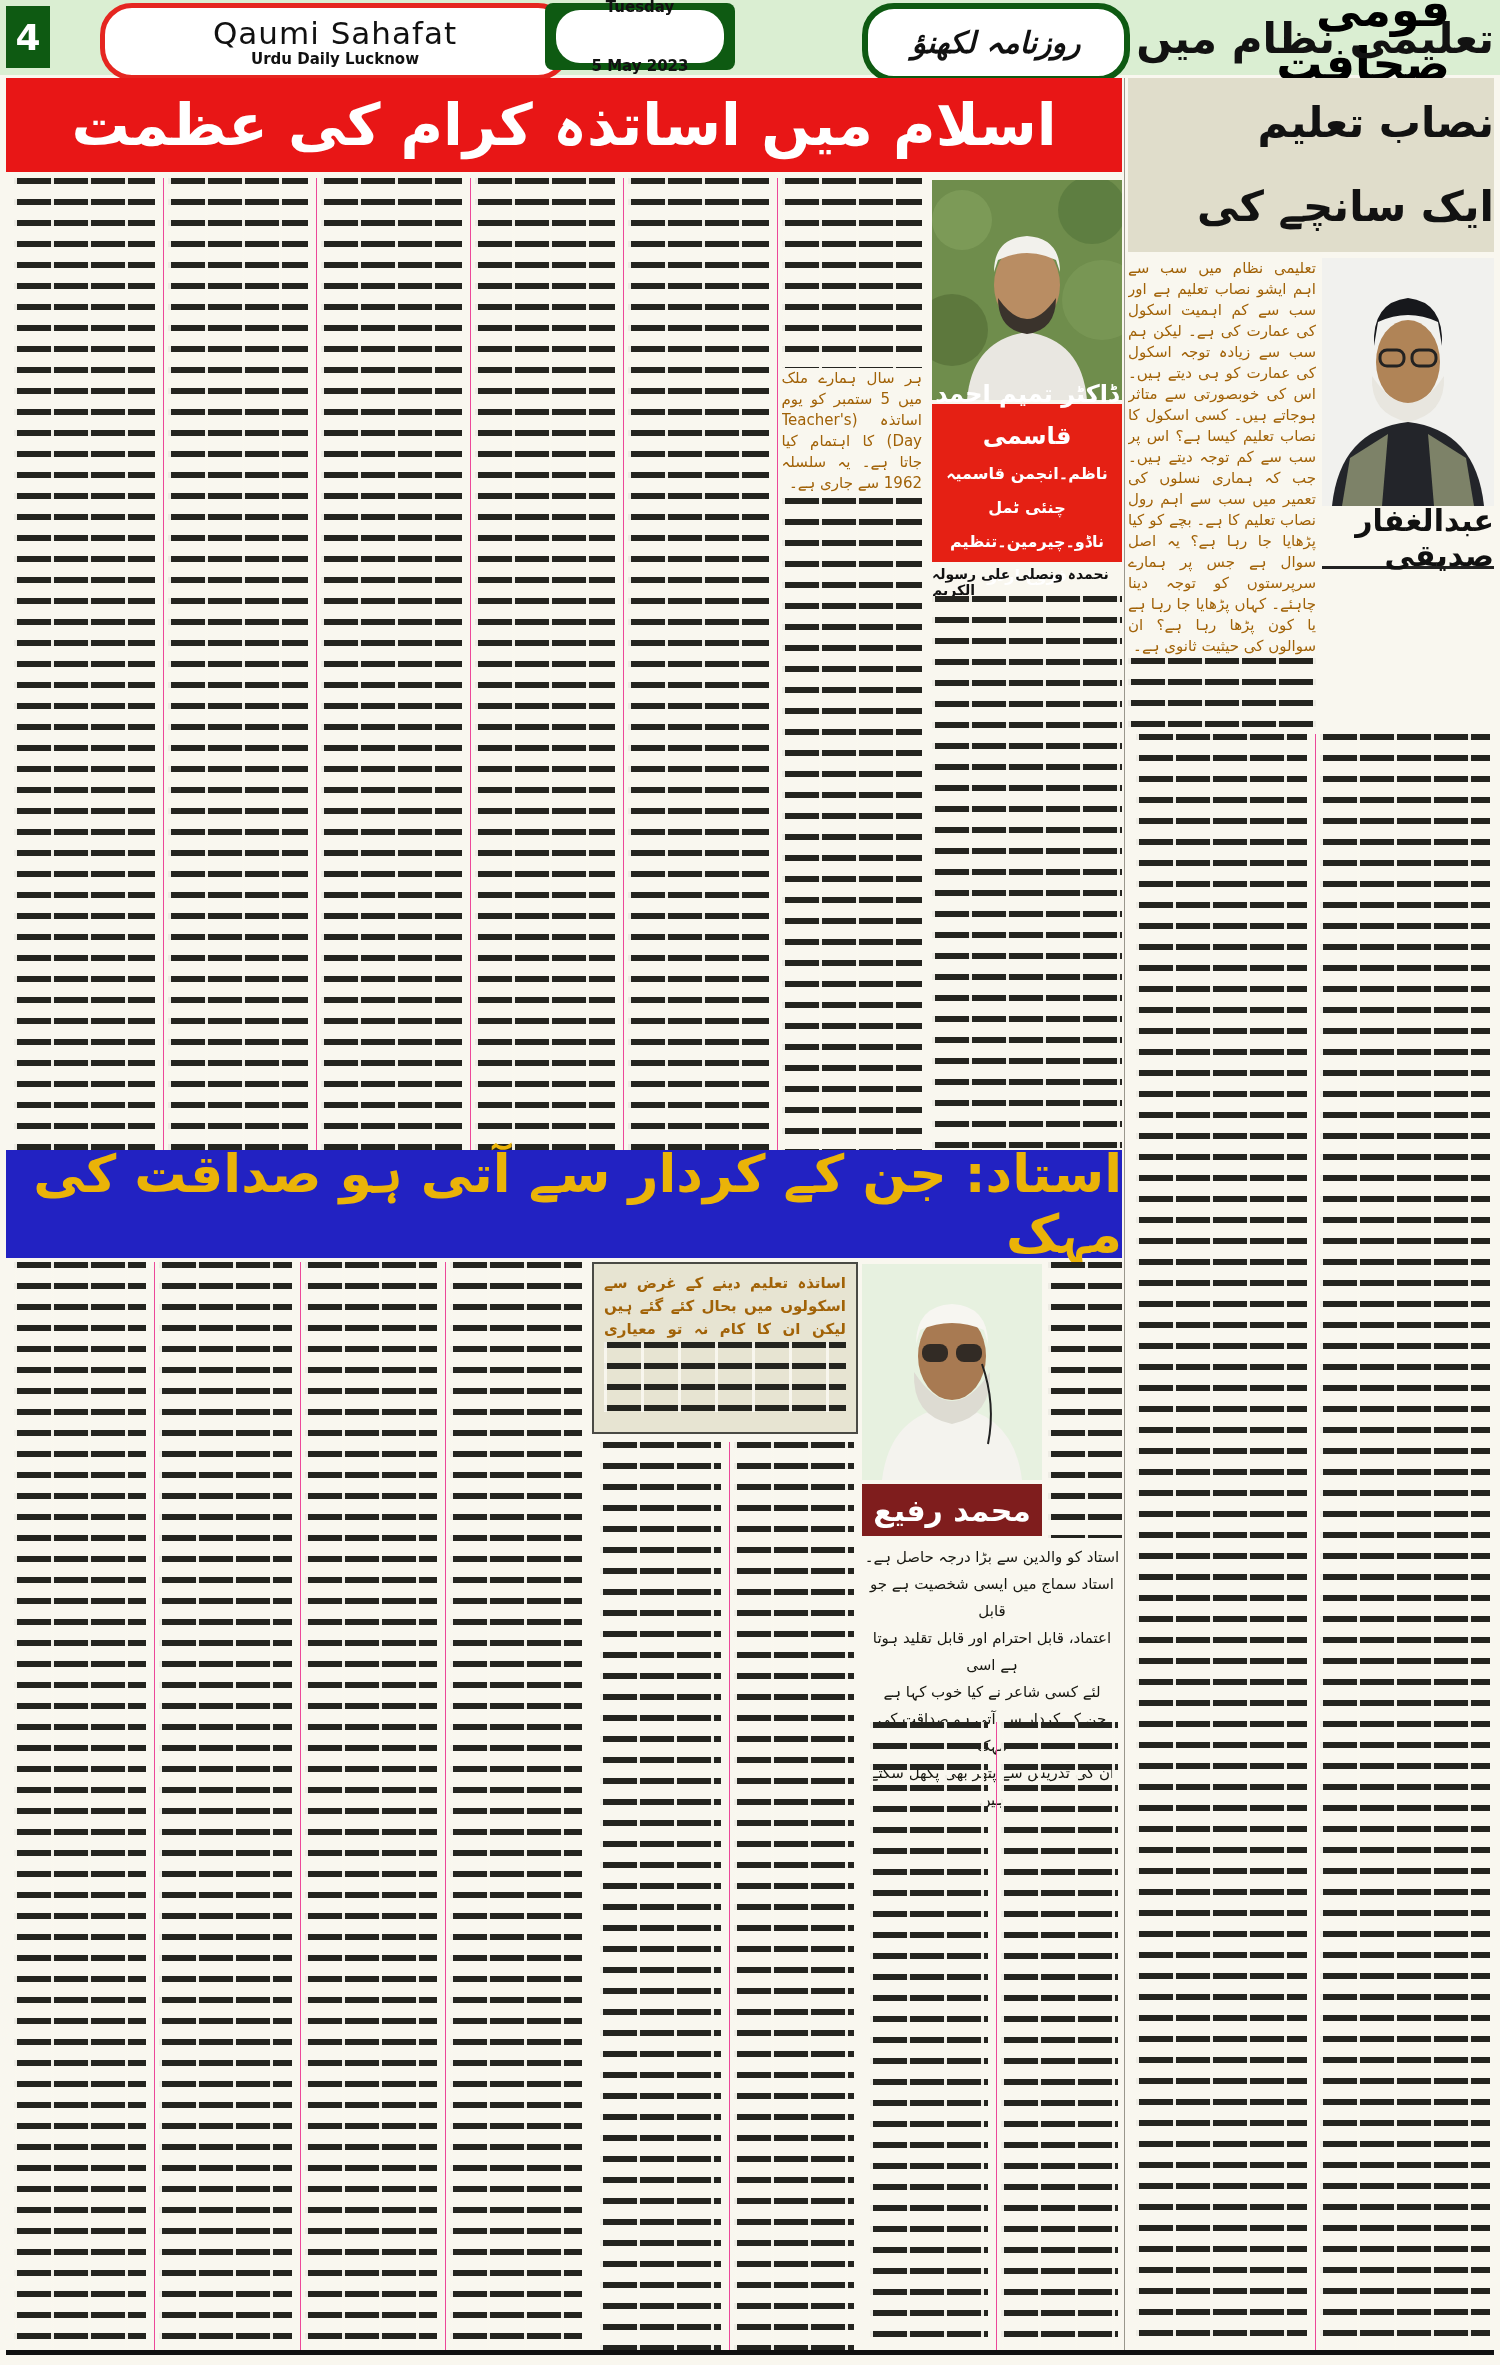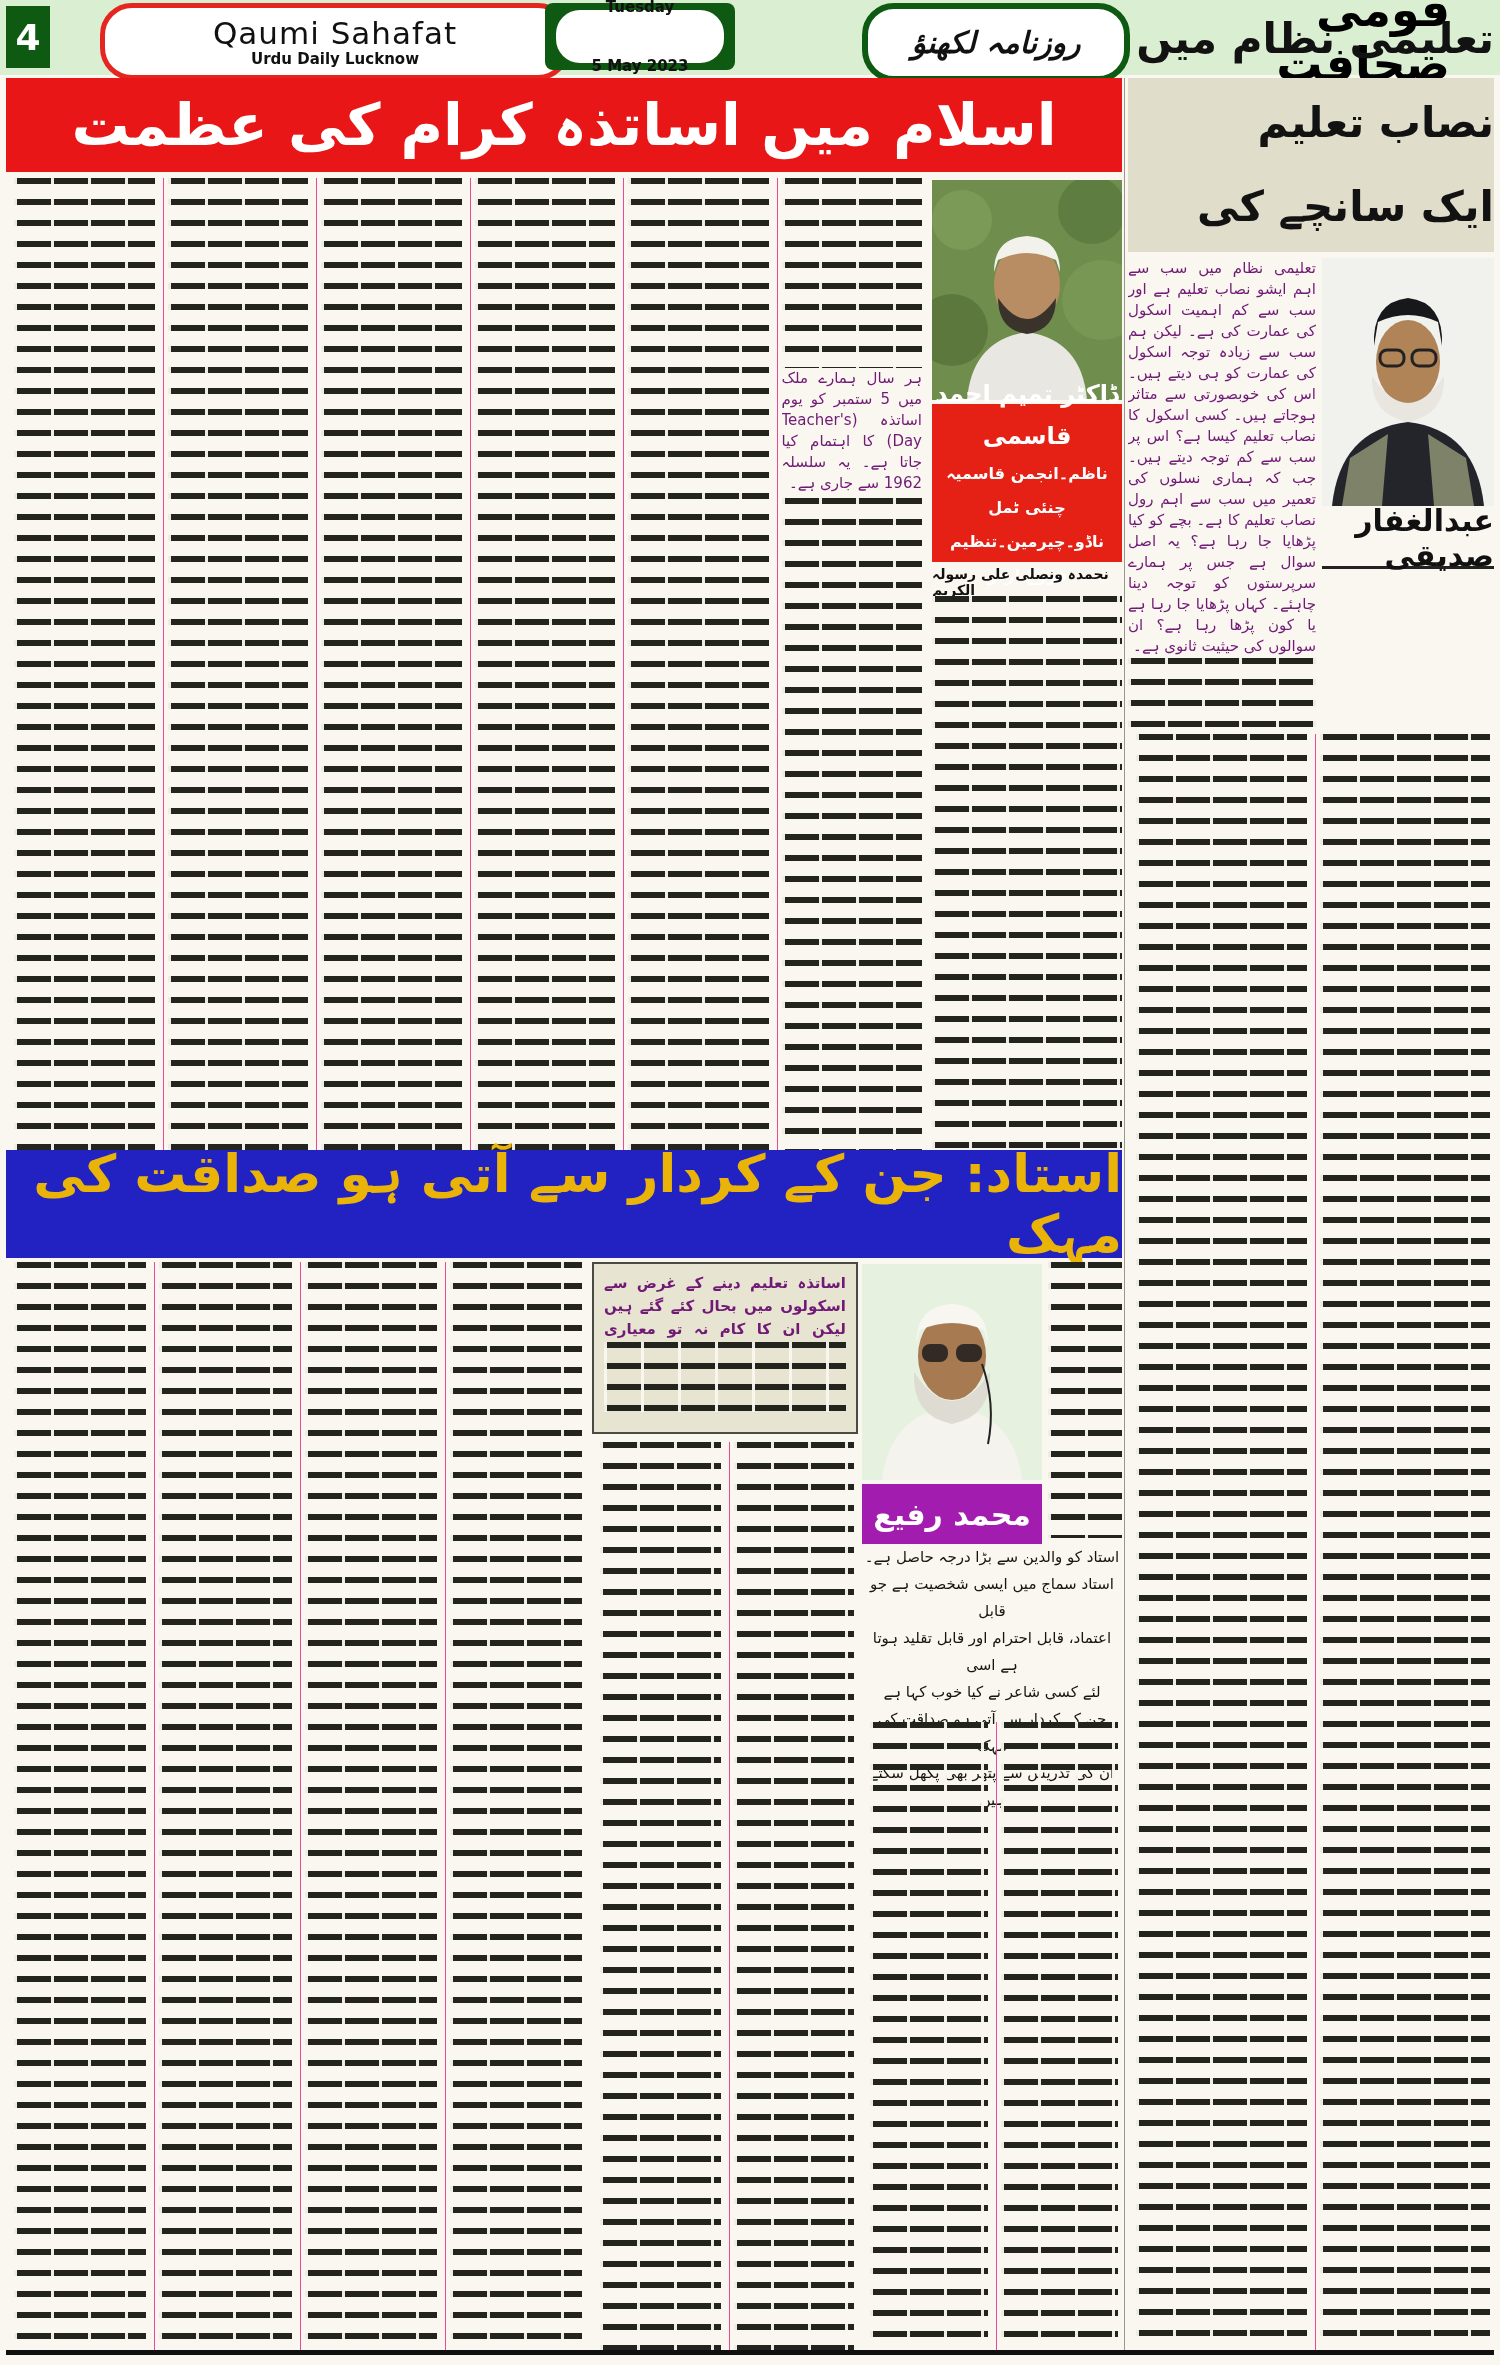--- a/index.html
+++ b/index.html
@@ -33,40 +33,40 @@
   .band2{left:6px;top:1150px;width:1116px;height:108px;background:#2222c2;color:#eab308;direction:rtl;
          display:flex;align-items:center;justify-content:center;font-size:52px;font-weight:bold;}
 
   
   .fill{background-image:
           repeating-linear-gradient(90deg, rgba(249,247,239,.95) 0 3px, rgba(249,247,239,0) 3px 37px),
           repeating-linear-gradient(180deg, #24241f 0 6px, rgba(0,0,0,0) 6px 21px);}
   .cols{display:flex;direction:rtl;}
   .col{flex:1;margin:0 4px;border-left:1px solid #ec4899;padding-left:4px;display:flex;flex-direction:column;}
   .col:last-child{border-left:none;}
-  .urdu{direction:rtl;font-size:15px;line-height:21px;color:#701a75;text-align:justify;overflow:hidden;margin:0;}
+  .urdu{direction:rtl;font-size:15px;line-height:21px;color:#a16207;text-align:justify;overflow:hidden;margin:0;}
   .grow{flex:1;}
 
   
   .a1-right{left:932px;top:178px;width:190px;height:972px;}
   .a1-photo{left:0;top:2px;width:190px;height:220px;}
   .a1-bybox{left:0;top:226px;width:190px;height:158px;background:#e52014;color:#fff;direction:rtl;
             display:flex;flex-direction:column;align-items:center;justify-content:center;text-align:center;}
   .a1-byname{font-size:24px;font-weight:bold;line-height:42px;}
   .a1-byorg{font-size:16px;font-weight:bold;line-height:34px;}
   .basmala{left:0;top:388px;width:190px;height:26px;direction:rtl;text-align:left;
            font-size:14px;font-weight:bold;color:#111;}
   .a1-rfill{left:0;top:418px;width:190px;height:554px;}
 
   
   .introbox{left:586px;top:0px;width:266px;height:172px;background:#e7e4d2;border:2px solid #4a4a45;
             box-sizing:border-box;padding:8px 10px;}
   .introbox p{font-size:15px;font-weight:bold;line-height:23px;}
   .a2-photo{left:0px;top:2px;width:180px;height:216px;}
-  .a2-bybox{left:0px;top:222px;width:180px;height:60px;background:#a21caf;color:#fff;direction:rtl;
+  .a2-bybox{left:0px;top:222px;width:180px;height:52px;background:#7f1d1d;color:#fff;direction:rtl;
             display:flex;align-items:center;justify-content:center;font-size:30px;font-weight:bold;}
   .verse{left:0;top:282px;width:260px;height:168px;direction:rtl;text-align:center;
          font-size:15px;line-height:27px;color:#16160f;}
 
   
   .rzone{left:1128px;top:78px;width:366px;height:2274px;}
   .rhead{left:0;top:0;width:366px;height:174px;background:#e0ddcb;color:#121212;direction:rtl;
          display:flex;flex-direction:column;align-items:center;justify-content:center;
          font-size:42px;font-weight:bold;line-height:84px;}
   .ropen{left:0;top:180px;width:188px;height:470px;display:flex;flex-direction:column;}

